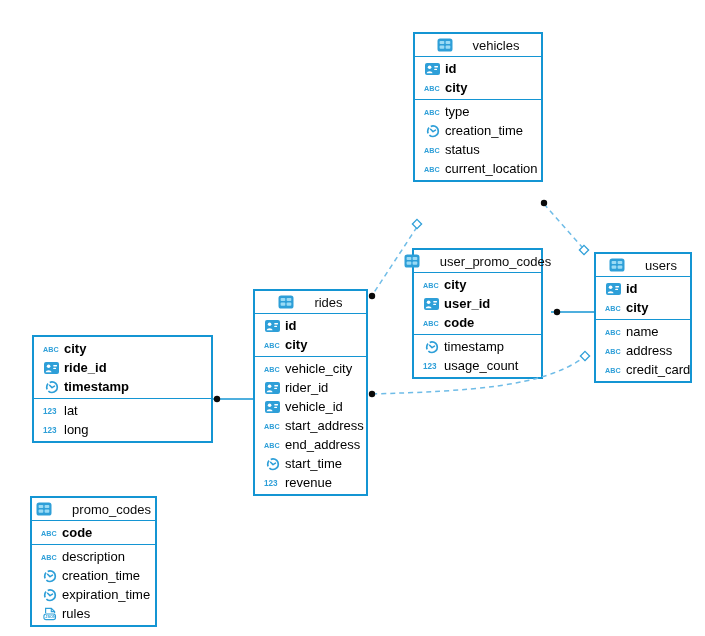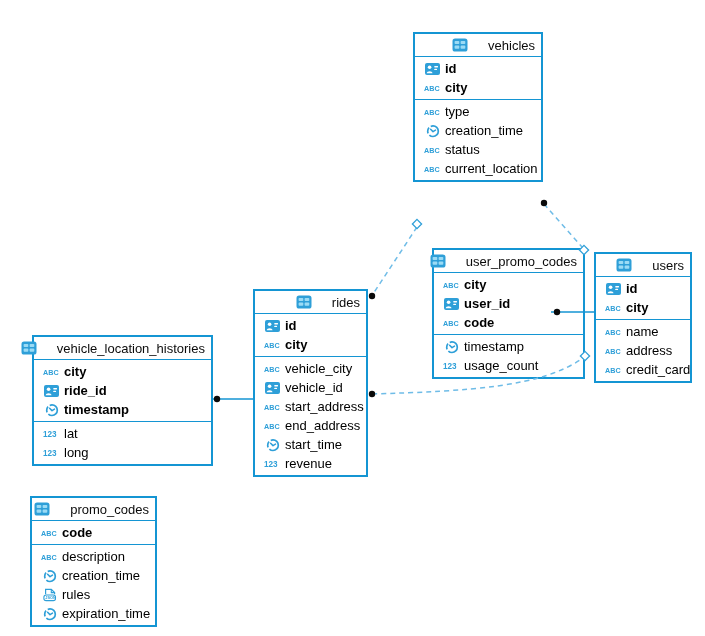--- a/index.html
+++ b/index.html
@@ -8,21 +8,21 @@
     background:var(--bg,#ffffff);
     font-family:"Liberation Sans",sans-serif;
   }
   #er-canvas{position:absolute;inset:0;width:705px;height:636px}
   #relation-layer{position:absolute;left:0;top:0;z-index:3;pointer-events:none}
   .table{
     position:absolute;z-index:2;background:#fff;box-sizing:border-box;
     border:2px solid var(--blue,#1495d3);color:#000;font-size:13px;
   }
   .table-header{
-    height:22px;display:flex;align-items:center;justify-content:flex-end;
+    height:22px;display:flex;align-items:center;justify-content:center;
     gap:20px;border-bottom:1px solid var(--blue,#1495d3);padding:0 6px;white-space:nowrap;
   }
   .table-name{font-size:13px;color:#0b0b0b}
   .section{padding:2px 4px}
   .section.cols{border-top:1px solid var(--blue,#1495d3)}
   .row{
     height:19px;display:flex;align-items:center;gap:3px;
     padding:0 6px 0 4px;white-space:nowrap;
   }
   .pk .col-name{font-weight:bold}
@@ -123,21 +123,21 @@
         <div class="row">
           <span class="col-icon">
             <svg width="17" height="10" viewBox="0 0 17 10">
               <text x="0" y="8" font-size="7.2" font-weight="bold" fill="#2e9fd8" font-family="Liberation Sans, sans-serif">ABC</text>
             </svg>
           </span>
           <span class="col-name">current_location</span>
         </div>
       </div>
     </div>
-    <div class="table" style="left: 412px; top: 248px; width: 153px; margin-left: 20px;">
+    <div class="table" style="left: 412px; top: 248px; width: 131px;">
       <div class="table-header">
         <span class="tbl-icon">
           <svg width="16" height="14" viewBox="0 0 16 14">
             <rect x="0.5" y="0.5" width="15" height="13" rx="2.6" fill="#2e9fd8"></rect>
             <rect x="2.6" y="3" width="4.7" height="3.1" rx="0.8" fill="#9bdbf5"></rect>
             <rect x="8.6" y="3" width="4.7" height="3.1" rx="0.8" fill="#9bdbf5"></rect>
             <rect x="2.6" y="7.6" width="4.7" height="3.1" rx="0.8" fill="#9bdbf5"></rect>
             <rect x="8.6" y="7.6" width="4.7" height="3.1" rx="0.8" fill="#9bdbf5"></rect>
           </svg>
         </span>
@@ -302,20 +302,32 @@
         <div class="row">
           <span class="col-icon">
             <svg width="15" height="12" viewBox="0 0 15 12">
               <rect width="15" height="12" rx="2" fill="#2e9fd8"></rect>
               <circle cx="4.6" cy="4.3" r="1.8" fill="#fff"></circle>
               <path d="M1.7 10.2 C1.7 7.5 7.5 7.5 7.5 10.2 Z" fill="#fff"></path>
               <rect x="9.2" y="3.1" width="3.9" height="1.3" rx="0.6" fill="#fff"></rect>
               <rect x="9.2" y="5.7" width="2.9" height="1.3" rx="0.6" fill="#fff"></rect>
             </svg>
           </span>
+          <span class="col-name">rider_id</span>
+        </div>
+        <div class="row">
+          <span class="col-icon">
+            <svg width="15" height="12" viewBox="0 0 15 12">
+              <rect width="15" height="12" rx="2" fill="#2e9fd8"></rect>
+              <circle cx="4.6" cy="4.3" r="1.8" fill="#fff"></circle>
+              <path d="M1.7 10.2 C1.7 7.5 7.5 7.5 7.5 10.2 Z" fill="#fff"></path>
+              <rect x="9.2" y="3.1" width="3.9" height="1.3" rx="0.6" fill="#fff"></rect>
+              <rect x="9.2" y="5.7" width="2.9" height="1.3" rx="0.6" fill="#fff"></rect>
+            </svg>
+          </span>
           <span class="col-name">vehicle_id</span>
         </div>
         <div class="row">
           <span class="col-icon">
             <svg width="17" height="10" viewBox="0 0 17 10">
               <text x="0" y="8" font-size="7.2" font-weight="bold" fill="#2e9fd8" font-family="Liberation Sans, sans-serif">ABC</text>
             </svg>
           </span>
           <span class="col-name">start_address</span>
         </div>
@@ -340,32 +352,20 @@
           <span class="col-icon">
             <svg width="17" height="11" viewBox="0 0 17 11">
               <text x="0" y="9" font-size="8.2" font-weight="bold" fill="#2e9fd8" font-family="Liberation Sans, sans-serif">123</text>
             </svg>
           </span>
           <span class="col-name">revenue</span>
         </div>
       </div>
     </div>
     <div class="table" style="left: 32px; top: 335px; width: 181px;">
-      <div class="table-header">
-        <span class="tbl-icon">
-          <svg width="16" height="14" viewBox="0 0 16 14">
-            <rect x="0.5" y="0.5" width="15" height="13" rx="2.6" fill="#2e9fd8"></rect>
-            <rect x="2.6" y="3" width="4.7" height="3.1" rx="0.8" fill="#9bdbf5"></rect>
-            <rect x="8.6" y="3" width="4.7" height="3.1" rx="0.8" fill="#9bdbf5"></rect>
-            <rect x="2.6" y="7.6" width="4.7" height="3.1" rx="0.8" fill="#9bdbf5"></rect>
-            <rect x="8.6" y="7.6" width="4.7" height="3.1" rx="0.8" fill="#9bdbf5"></rect>
-          </svg>
-        </span>
-        <span class="table-name">vehicle_location_histories</span>
-      </div>
       <div class="section pk">
         <div class="row">
           <span class="col-icon">
             <svg width="17" height="10" viewBox="0 0 17 10">
               <text x="0" y="8" font-size="7.2" font-weight="bold" fill="#2e9fd8" font-family="Liberation Sans, sans-serif">ABC</text>
             </svg>
           </span>
           <span class="col-name">city</span>
         </div>
         <div class="row">
@@ -446,32 +446,32 @@
             <svg width="14" height="14" viewBox="0 0 14 14">
               <circle cx="7" cy="7.2" r="5.3" fill="none" stroke="#2e9fd8" stroke-width="1.7" stroke-dasharray="12 2 6 2 14"></circle>
               <path d="M7 7.6 L4.6 5.2 M7 7.6 L9.5 6.1" stroke="#2e9fd8" stroke-width="1.5" stroke-linecap="round" fill="none"></path>
             </svg>
           </span>
           <span class="col-name">creation_time</span>
         </div>
         <div class="row">
           <span class="col-icon">
             <svg width="14" height="14" viewBox="0 0 14 14">
+              <circle cx="7" cy="7.2" r="5.3" fill="none" stroke="#2e9fd8" stroke-width="1.7" stroke-dasharray="12 2 6 2 14"></circle>
+              <path d="M7 7.6 L4.6 5.2 M7 7.6 L9.5 6.1" stroke="#2e9fd8" stroke-width="1.5" stroke-linecap="round" fill="none"></path>
+            </svg>
+          </span>
+          <span class="col-name">expiration_time</span>
+        </div>
+        <div class="row">
+          <span class="col-icon">
+            <svg width="14" height="14" viewBox="0 0 14 14">
               <path d="M2.6 6.2 V1.3 H8.3 L11.6 4.6 V6.2" fill="none" stroke="#2e9fd8" stroke-width="1.2"></path>
               <path d="M8.3 1.3 V4.6 H11.6" fill="none" stroke="#2e9fd8" stroke-width="1.1"></path>
               <rect x="0.9" y="7" width="11.6" height="5.6" rx="2.2" fill="#fff" stroke="#2e9fd8" stroke-width="1.1"></rect>
               <text x="2.3" y="11.3" font-size="3.9" font-weight="bold" fill="#2e9fd8" font-family="Liberation Sans, sans-serif">JSON</text>
             </svg>
           </span>
           <span class="col-name">rules</span>
         </div>
-        <div class="row">
-          <span class="col-icon">
-            <svg width="14" height="14" viewBox="0 0 14 14">
-              <circle cx="7" cy="7.2" r="5.3" fill="none" stroke="#2e9fd8" stroke-width="1.7" stroke-dasharray="12 2 6 2 14"></circle>
-              <path d="M7 7.6 L4.6 5.2 M7 7.6 L9.5 6.1" stroke="#2e9fd8" stroke-width="1.5" stroke-linecap="round" fill="none"></path>
-            </svg>
-          </span>
-          <span class="col-name">expiration_time</span>
-        </div>
       </div>
     </div>
   </div>
 
 </body></html>

